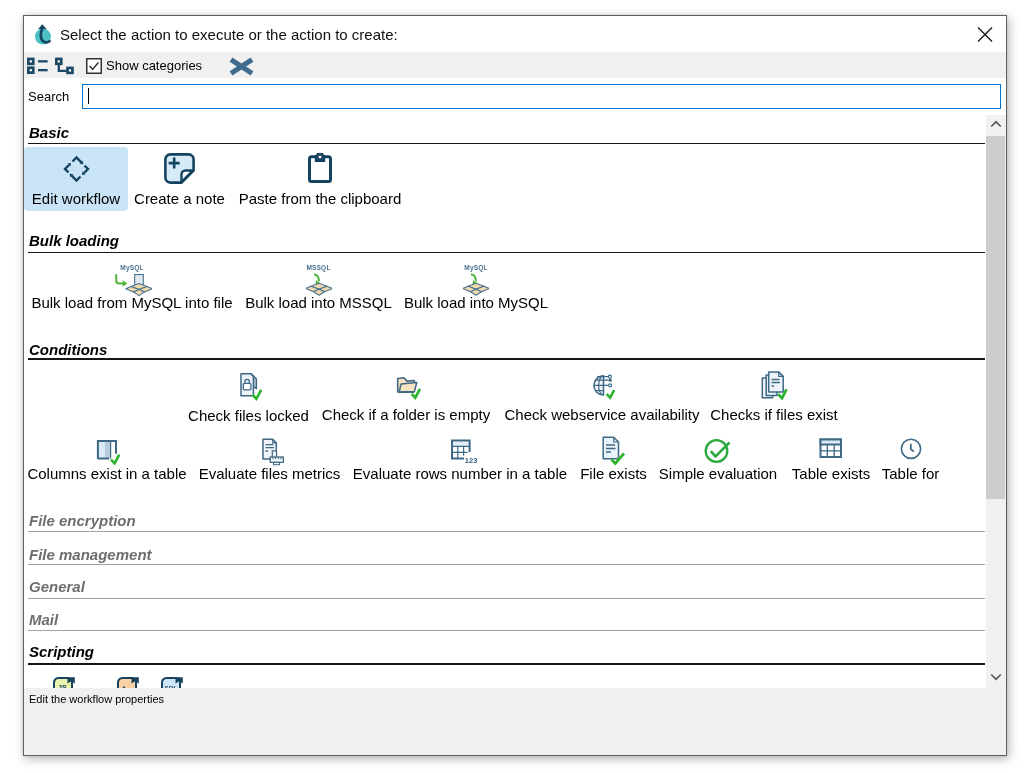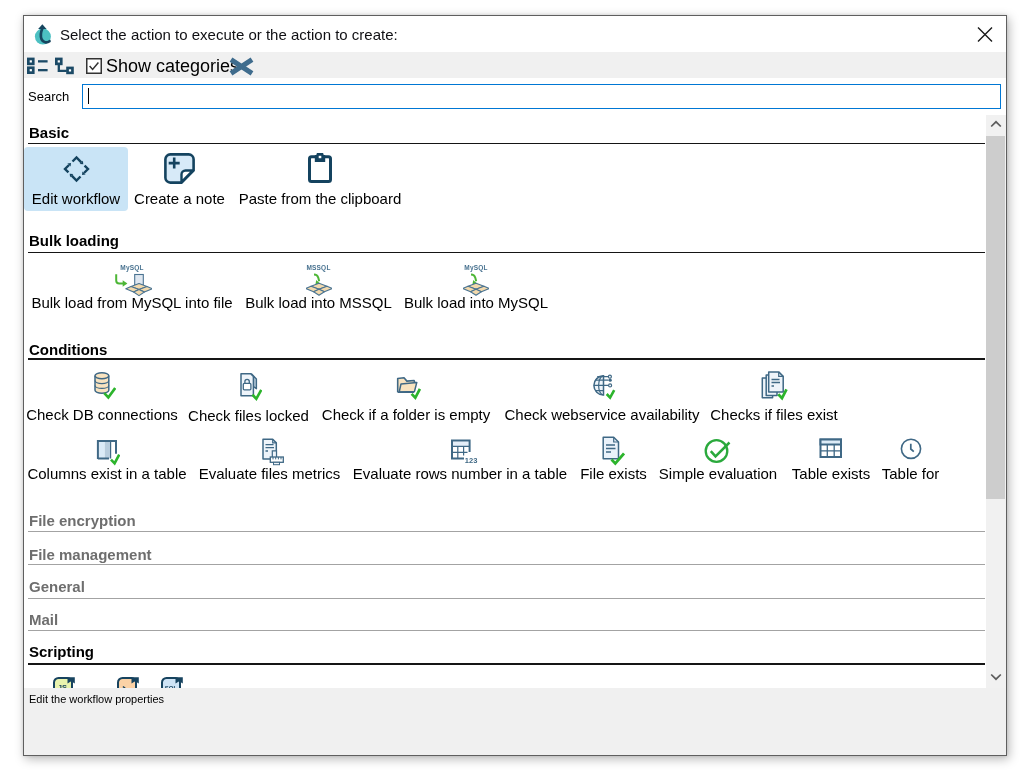--- a/index.html
+++ b/index.html
@@ -2,25 +2,25 @@
 <html><head>
 <meta charset="utf-8">
 <style>
 html,body{margin:0;padding:0}
 body{width:1030px;height:773px;background:#fff;font-family:"Liberation Sans",sans-serif;position:relative;overflow:hidden}
 .abs{position:absolute}
 .dlg{position:absolute;left:23px;top:15px;width:982px;height:739px;background:#fff;border:1px solid #5f5f5f;box-shadow:2px 3px 10px rgba(0,0,0,.28),0 0 3px rgba(0,0,0,.12)}
 .lay{position:absolute;left:0;top:0;width:930px;height:773px}
 .ttl{position:absolute;left:60px;top:26px;font-size:15px;color:#101014;line-height:17px;white-space:nowrap}
 .toolbar{position:absolute;left:24px;top:52px;width:982px;height:26px;background:#f0f0f0}
-.sctxt{position:absolute;left:106px;top:58px;font-size:18px;color:#000;line-height:16px;white-space:nowrap}
+.sctxt{position:absolute;left:106px;top:58px;font-size:13px;color:#000;line-height:16px;white-space:nowrap}
 .srch{position:absolute;left:28px;top:89px;font-size:13px;color:#000;line-height:16px}
 .sbox{position:absolute;left:82px;top:84px;width:917px;height:23px;border:1px solid #0077d4;background:#fff}
 .caret{position:absolute;left:88px;top:88px;width:1px;height:16px;background:#000}
-.hd{position:absolute;font-weight:bold;font-size:15px;line-height:17px;color:#000;white-space:nowrap}
+.hd{position:absolute;font-style:italic;font-weight:bold;font-size:15px;line-height:17px;color:#000;white-space:nowrap}
 .hd.dim{color:#6e6e6e}
 .hr{position:absolute;left:28px;width:957px;height:1.5px;background:#151515}
 .hr.dim{height:1px;background:#a3a3a3}
 .it{position:absolute;text-align:center;font-size:15px;color:#000;white-space:nowrap}
 .it svg{display:block;margin:0 auto}
 .lb{display:block;line-height:15px}
 .sel{position:absolute;left:24px;top:147px;width:104px;height:64px;background:#c9e4f6;border-radius:4px}
 .tag{display:block;font-size:6.5px;line-height:11px;color:#47718f;font-weight:bold;letter-spacing:.2px}
 .track{position:absolute;left:986px;top:115px;width:20px;height:573px;background:#f1f1f1}
 .thumb{position:absolute;left:986px;top:136px;width:19px;height:363px;background:#cdcdcd}
@@ -154,29 +154,20 @@
  <path d="M10.2,7 L14.4,10.8 L9.4,12 Z" fill="#4db636"></path>
  <g fill="#f2d9ac" stroke="#4a7391" stroke-width="1.1" stroke-linejoin="round">
   <path d="M5,13.2 L13,10.2 L21,13.2 L13,16.2 Z"></path>
   <path d="M5,13.2 L-0.2,15.5 L7.6,18.7 L13,16.2 Z"></path>
   <path d="M21,13.2 L26.2,15.5 L18.4,18.7 L13,16.2 Z"></path>
   <path d="M7.6,18.7 L13,22.3 L18.4,18.7 L13,16.2 Z"></path>
  </g>
 </svg>
 <span class="lb" style="margin-top:-2px">Bulk load into MySQL</span>
 </div>
-<div class="it" style="left:22px;top:370px;width:160px">
-<svg width="28" height="32" viewBox="0 0 28 32">
- <path d="M7,5.8 v14.4 a6.9,3 0 0 0 13.8,0 v-14.4" fill="#f8e3c0" stroke="#3f6885" stroke-width="1.5"></path>
- <ellipse cx="13.9" cy="5.8" rx="6.9" ry="3" fill="#f8e3c0" stroke="#3f6885" stroke-width="1.5"></ellipse>
- <path d="M7,10.6 a6.9,3 0 0 0 13.8,0 M7,15.4 a6.9,3 0 0 0 13.8,0" fill="none" stroke="#3f6885" stroke-width="1.2"></path>
- <path d="M16.3,23.2 l4,4.3 L27.2,18" fill="none" stroke="#2cb42c" stroke-width="2.7"></path>
-</svg>
-<span class="lb" style="margin-top:5px">Check DB connections</span>
-</div>
 <div class="it" style="left:184px;top:370px;width:129px">
 <svg width="27" height="32" viewBox="0 0 27 32">
  <path d="M6,3.8 h9.7 l2.7,2.7 v10 l3,2.2 v-9.7 l-5,-5.2" fill="#b9cddd" stroke="#3f6885" stroke-width="1.4" stroke-linejoin="round"></path>
  <path d="M6,3.8 h9.7 l2.7,2.7 v19.3 h-12.4 z" fill="#eef4fa" stroke="#3f6885" stroke-width="1.5" stroke-linejoin="round"></path>
  <rect x="8.3" y="13.4" width="7.6" height="6.4" rx="1" fill="#fff" stroke="#3f6885" stroke-width="1.3"></rect>
  <path d="M9.9,13.4 v-1.8 a2.2,2.2 0 0 1 4.4,0 v1.8" fill="none" stroke="#3f6885" stroke-width="1.3"></path>
  <path d="M17.4,24.6 l3.9,4.2 L26.3,19.8" fill="none" stroke="#2cb42c" stroke-width="2.7"></path>
 </svg>
 <span class="lb" style="margin-top:6px">Check files locked</span>
 </div>

